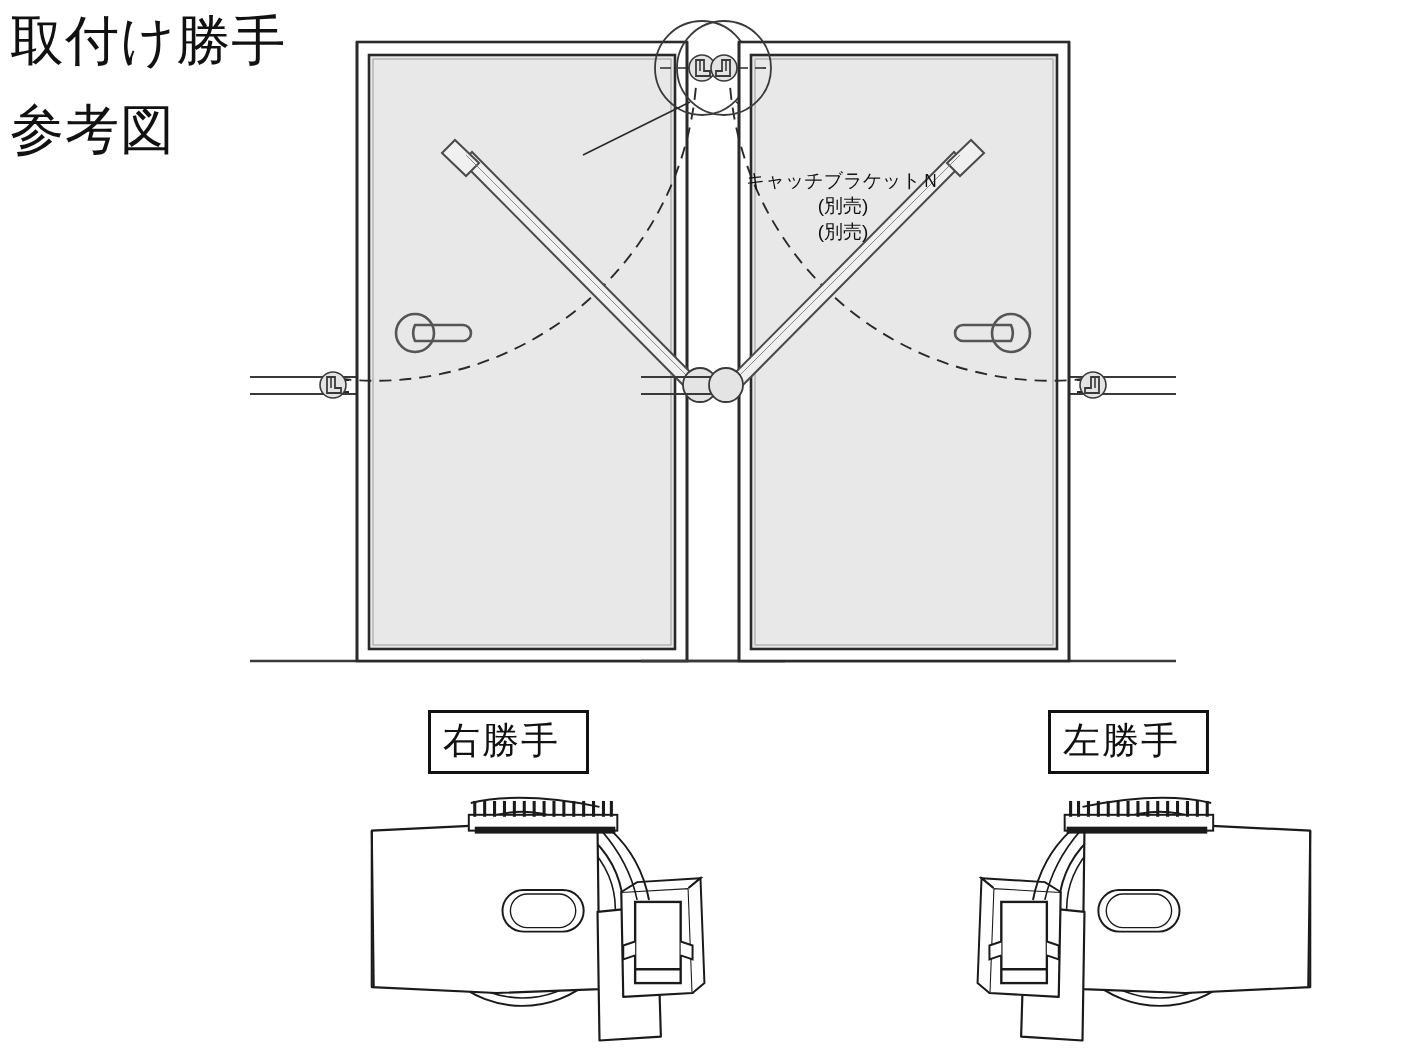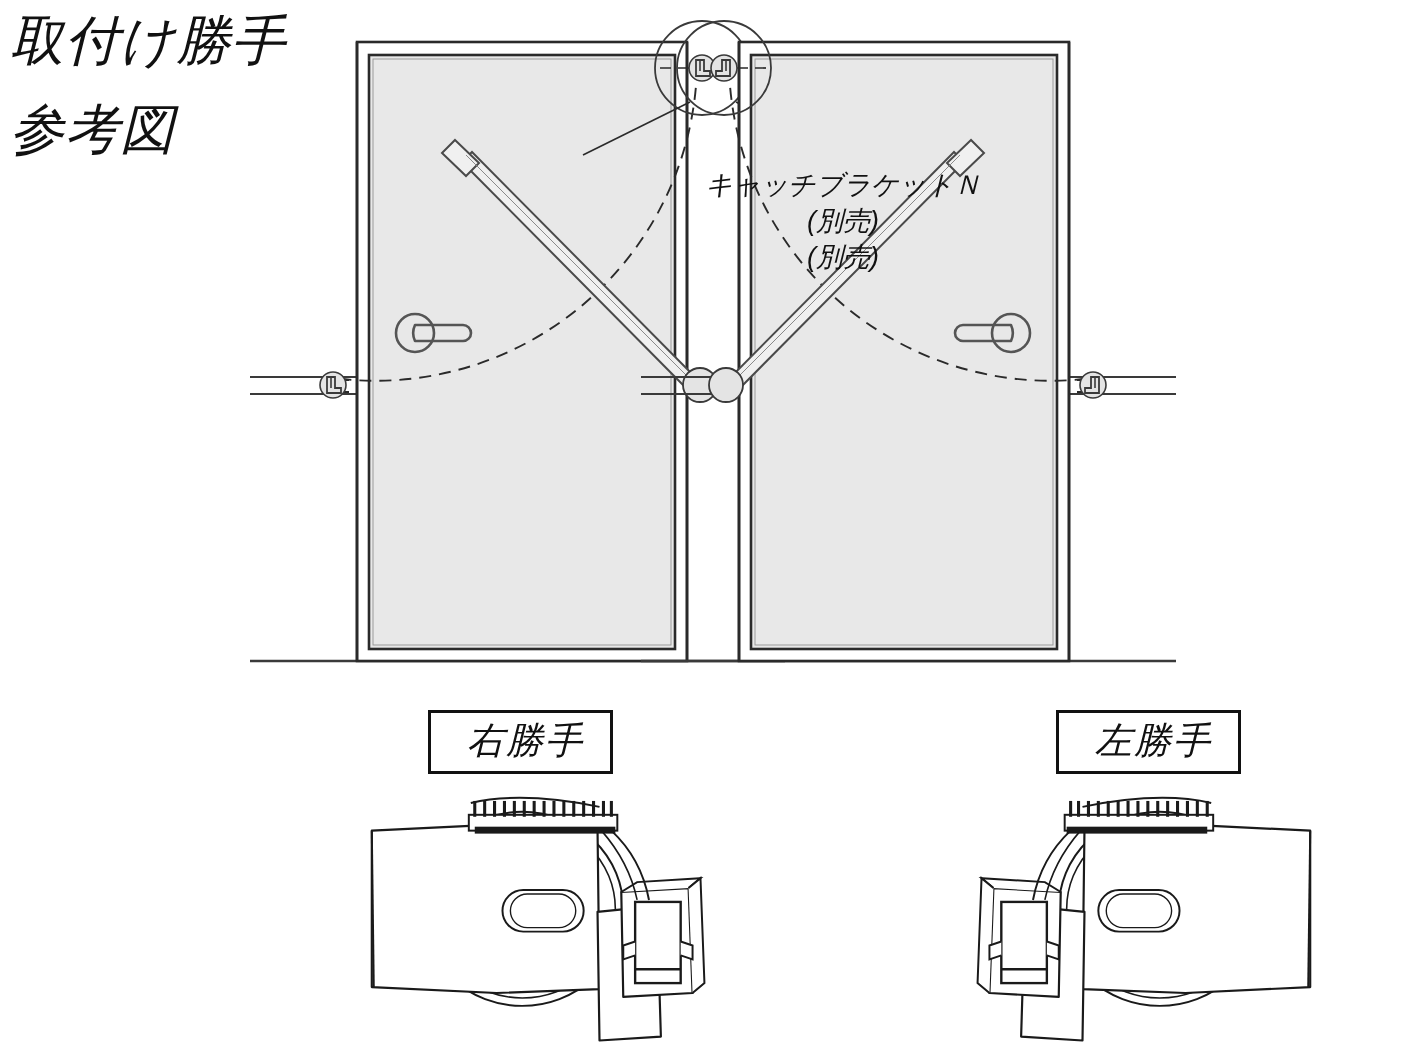--- a/index.html
+++ b/index.html
@@ -12,21 +12,20 @@
     width: 1426px;
     height: 1059px;
     position: relative;
     overflow: hidden;
     font-family: "Liberation Sans", "DejaVu Sans", sans-serif;
     color: #1a1a1a;
   }
   #page-root {
     position: absolute;
     inset: 0;
-    font-style: italic;
   }
   .title-block {
     position: absolute;
     left: 10px;
     top: 6px;
     width: 330px;
   }
   .title-line {
     font-size: 54px;
     line-height: 1.28;
@@ -45,39 +44,39 @@
     width: 1426px;
     height: 1059px;
     display: block;
   }
   .callout-text {
     position: absolute;
     left: 683px;
     top: 168px;
     width: 320px;
     text-align: center;
-    font-size: 27px;
+    font-size: 19px;
     line-height: 1.33;
     color: #111;
     white-space: nowrap;
   }
   .callout-text div { white-space: nowrap; }
   .hand-label {
     position: absolute;
     border: 3px solid #111;
     background: #fff;
     text-align: center;
     font-size: 37px;
     line-height: 1;
-    padding: 9px 26px 12px 36px;
+    padding: 9px 26px 12px 12px;
     color: #111;
     letter-spacing: 2px;
   }
   #hand-label-right { left: 428px; top: 710px; }
-  #hand-label-left  { left: 1048px; top: 710px; margin-left: 8px; }
+  #hand-label-left  { left: 1048px; top: 710px; }
 </style>
 </head>
 <body>
 
 <div id="page-root">
 
   <div class="title-block">
     <div class="title-line">取付け勝手</div>
     <div class="title-line second">参考図</div>
   </div>

